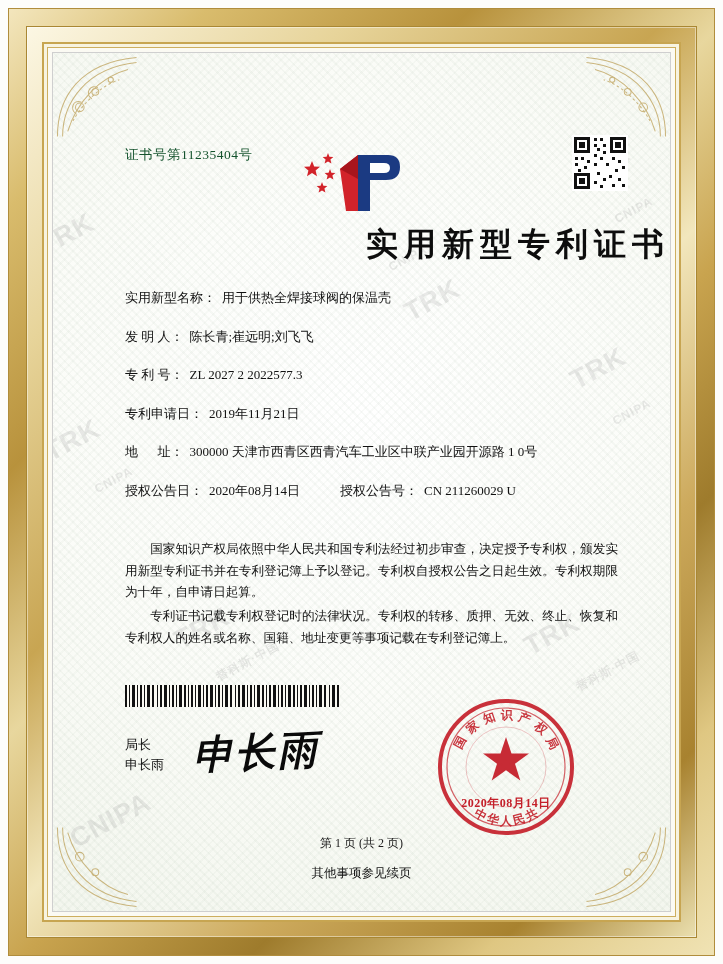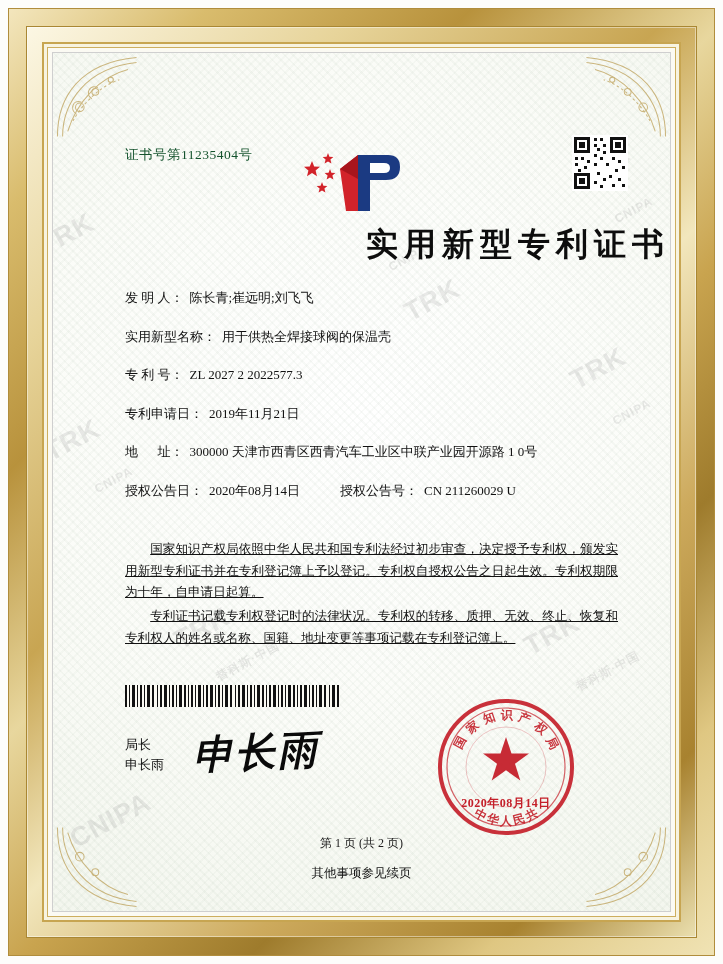--- a/index.html
+++ b/index.html
@@ -152,21 +152,20 @@
 
   .addr-value { line-height: 1.55; }
 
   .paragraphs {
     position: absolute;
     left: 72px; right: 52px; top: 486px;
     font-size: 12.6px;
     line-height: 1.72;
     color: #111;
     text-align: justify;
-    text-decoration: underline;
   }
   .paragraphs p { margin: 0 0 2px 0; text-indent: 2em; }
 
   .barcode {
     position: absolute;
     left: 72px; top: 632px;
     width: 215px; height: 22px;
   }
   .barcode svg { display:block; }
 
@@ -366,26 +365,26 @@
           <polygon points="34,20 35.4,23.8 39.4,24 36.4,26.6 37.4,30.6 34,28.4 30.6,30.6 31.6,26.6 28.6,24 32.6,23.8"></polygon>
           <polygon points="26,33 27.4,36.8 31.4,37 28.4,39.6 29.4,43.6 26,41.4 22.6,43.6 23.6,39.6 20.6,37 24.6,36.8"></polygon>
         </g>
       </svg>
     </div>
 
     <div class="title">实用新型专利证书</div>
 
     <div class="fields">
       <div class="field-row">
+        <span class="field-label">实用新型名称：</span>
+        <span class="field-value">用于供热全焊接球阀的保温壳</span>
+      </div>
+      <div class="field-row">
         <span class="field-label">发 明 人：</span>
         <span class="field-value">陈长青;崔远明;刘飞飞</span>
-      </div>
-      <div class="field-row">
-        <span class="field-label">实用新型名称：</span>
-        <span class="field-value">用于供热全焊接球阀的保温壳</span>
       </div>
       <div class="field-row">
         <span class="field-label">专 利 号：</span>
         <span class="field-value">ZL 2027 2 2022577.3</span>
       </div>
       <div class="field-row">
         <span class="field-label">专利申请日：</span>
         <span class="field-value">2019年11月21日</span>
       </div>
       <div class="field-row">

